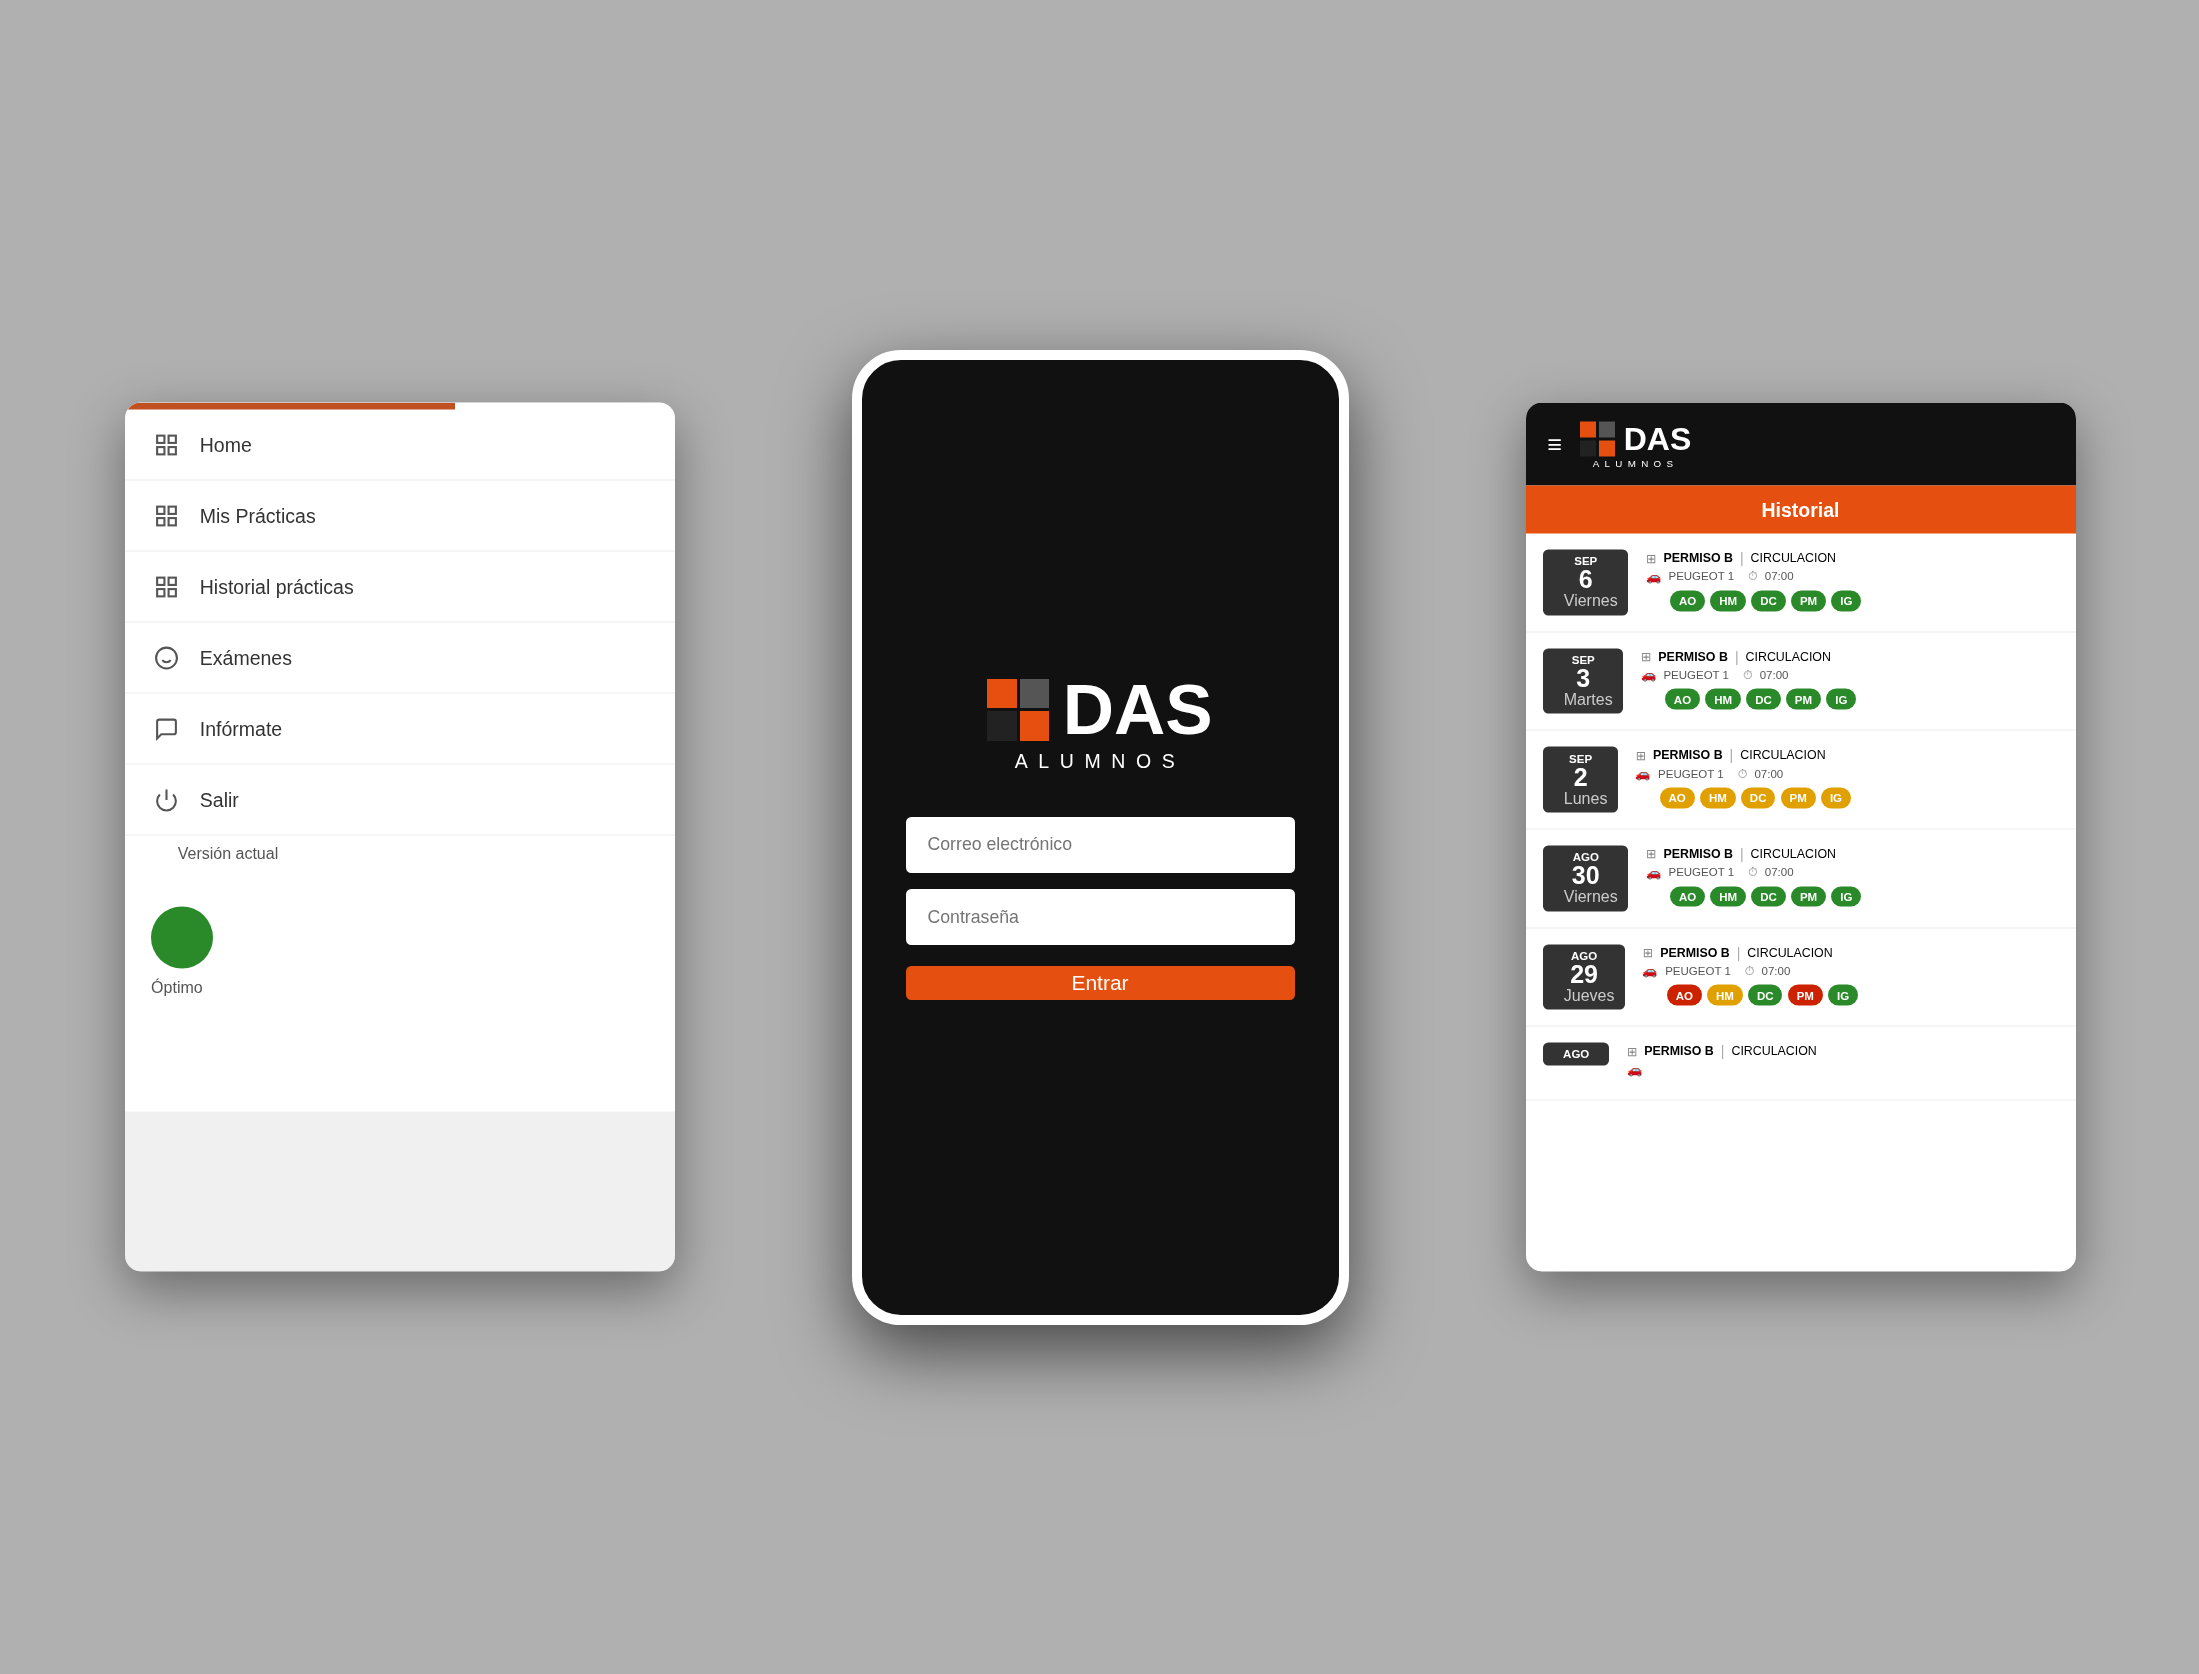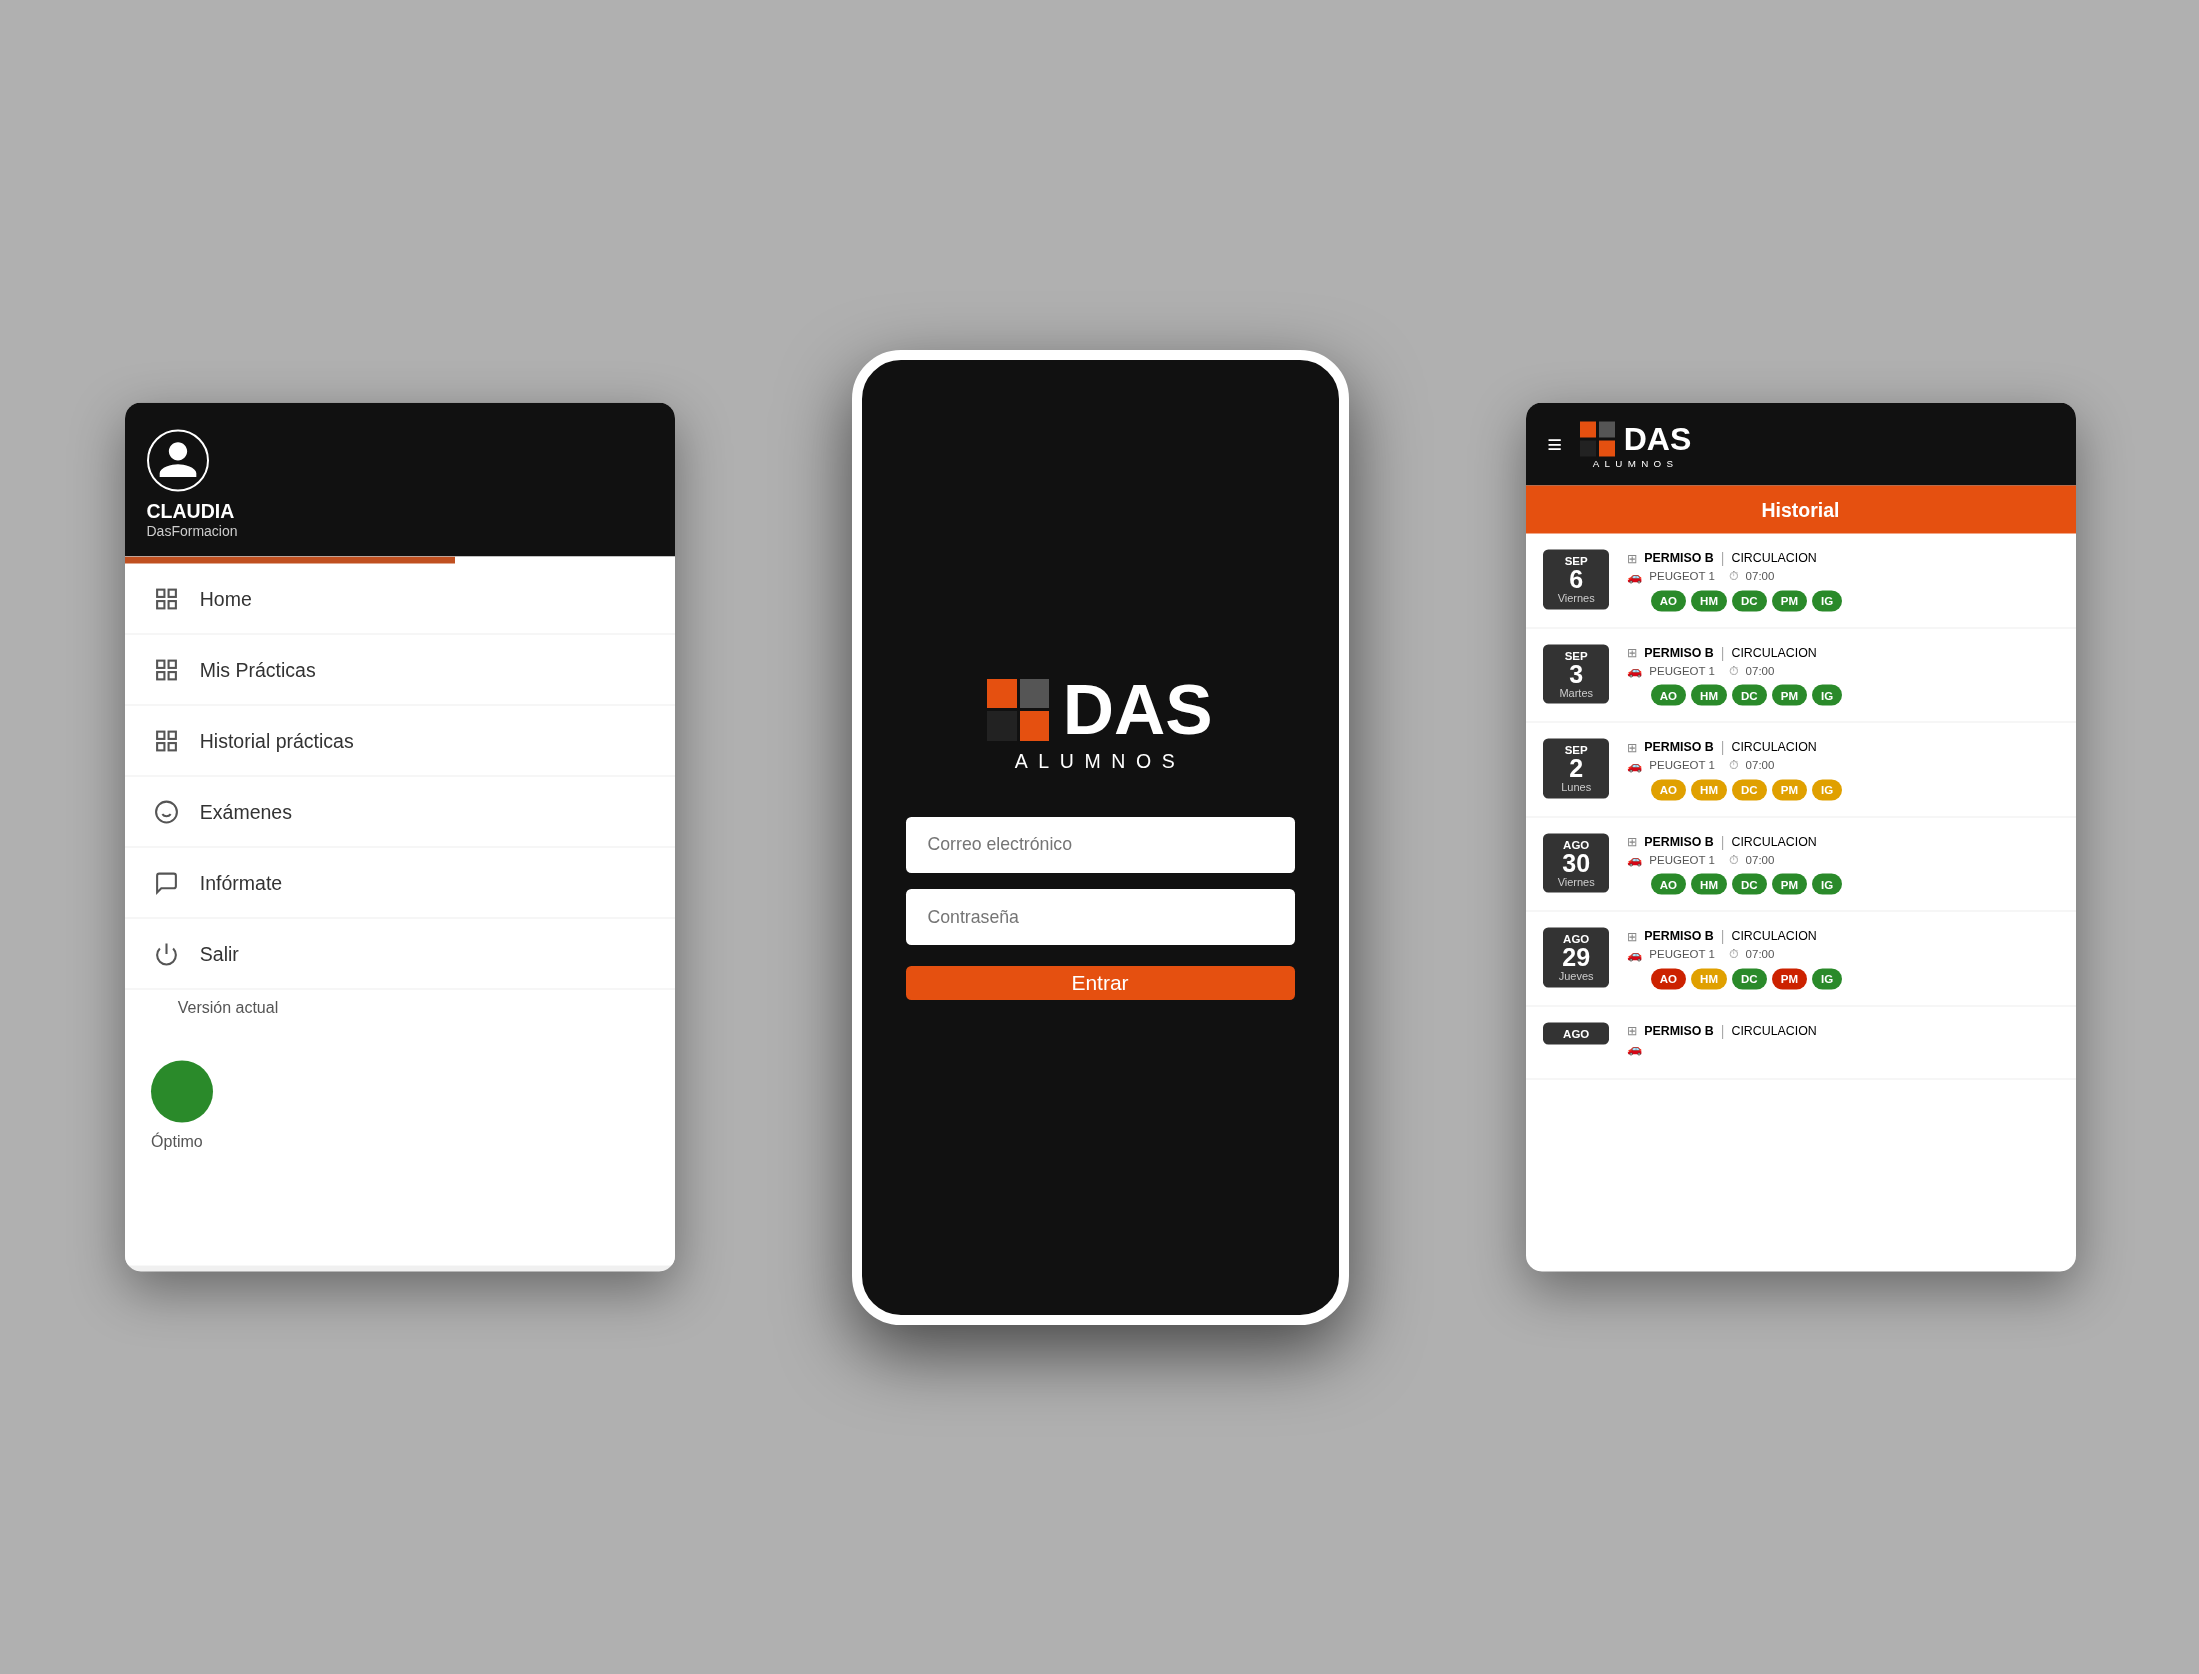--- a/index.html
+++ b/index.html
@@ -318,22 +318,23 @@
       text-transform: uppercase;
     }
 
     .date-day {
       font-size: 25px;
       font-weight: bold;
       line-height: 1;
     }
 
     .date-weekday {
-      font-size: 11px;
+      font-size: 16px;
       color: #ccc;
+      margin-left: 10px;
     }
 
     .item-details {
       flex: 1;
     }
 
     .item-info-row {
       display: flex;
       align-items: center;
       gap: 7px;
@@ -366,29 +367,20 @@
       flex-direction: column;
       align-items: center;
     }
   </style>
 </head>
 <body>
 
 <div class="screens-container">
 
   <div class="left-screen">
-    <div class="left-screen-header">
-      <div class="avatar-circle">
-        <svg viewBox="0 0 24 24" xmlns="http://www.w3.org/2000/svg">
-          <path d="M12 12c2.7 0 5-2.3 5-5s-2.3-5-5-5-5 2.3-5 5 2.3 5 5 5zm0 2c-3.3 0-10 1.7-10 5v2h20v-2c0-3.3-6.7-5-10-5z"></path>
-        </svg>
-      </div>
-      <div class="user-name">CLAUDIA</div>
-      <div class="user-org">DasFormacion</div>
-    </div>
     <div class="left-screen-content">
       <div class="orange-bar"></div>
       <ul class="nav-menu">
         <li class="nav-item">
           <div class="nav-icon">
             <svg width="25" height="25" viewBox="0 0 24 24" fill="none" stroke="#555" stroke-width="2">
               <rect x="3" y="3" width="7" height="7"></rect>
                 <rect x="14" y="3" width="7" height="7"></rect>
                 <rect x="3" y="14" width="7" height="7"></rect>
                 <rect x="14" y="14" width="7" height="7"></rect>

